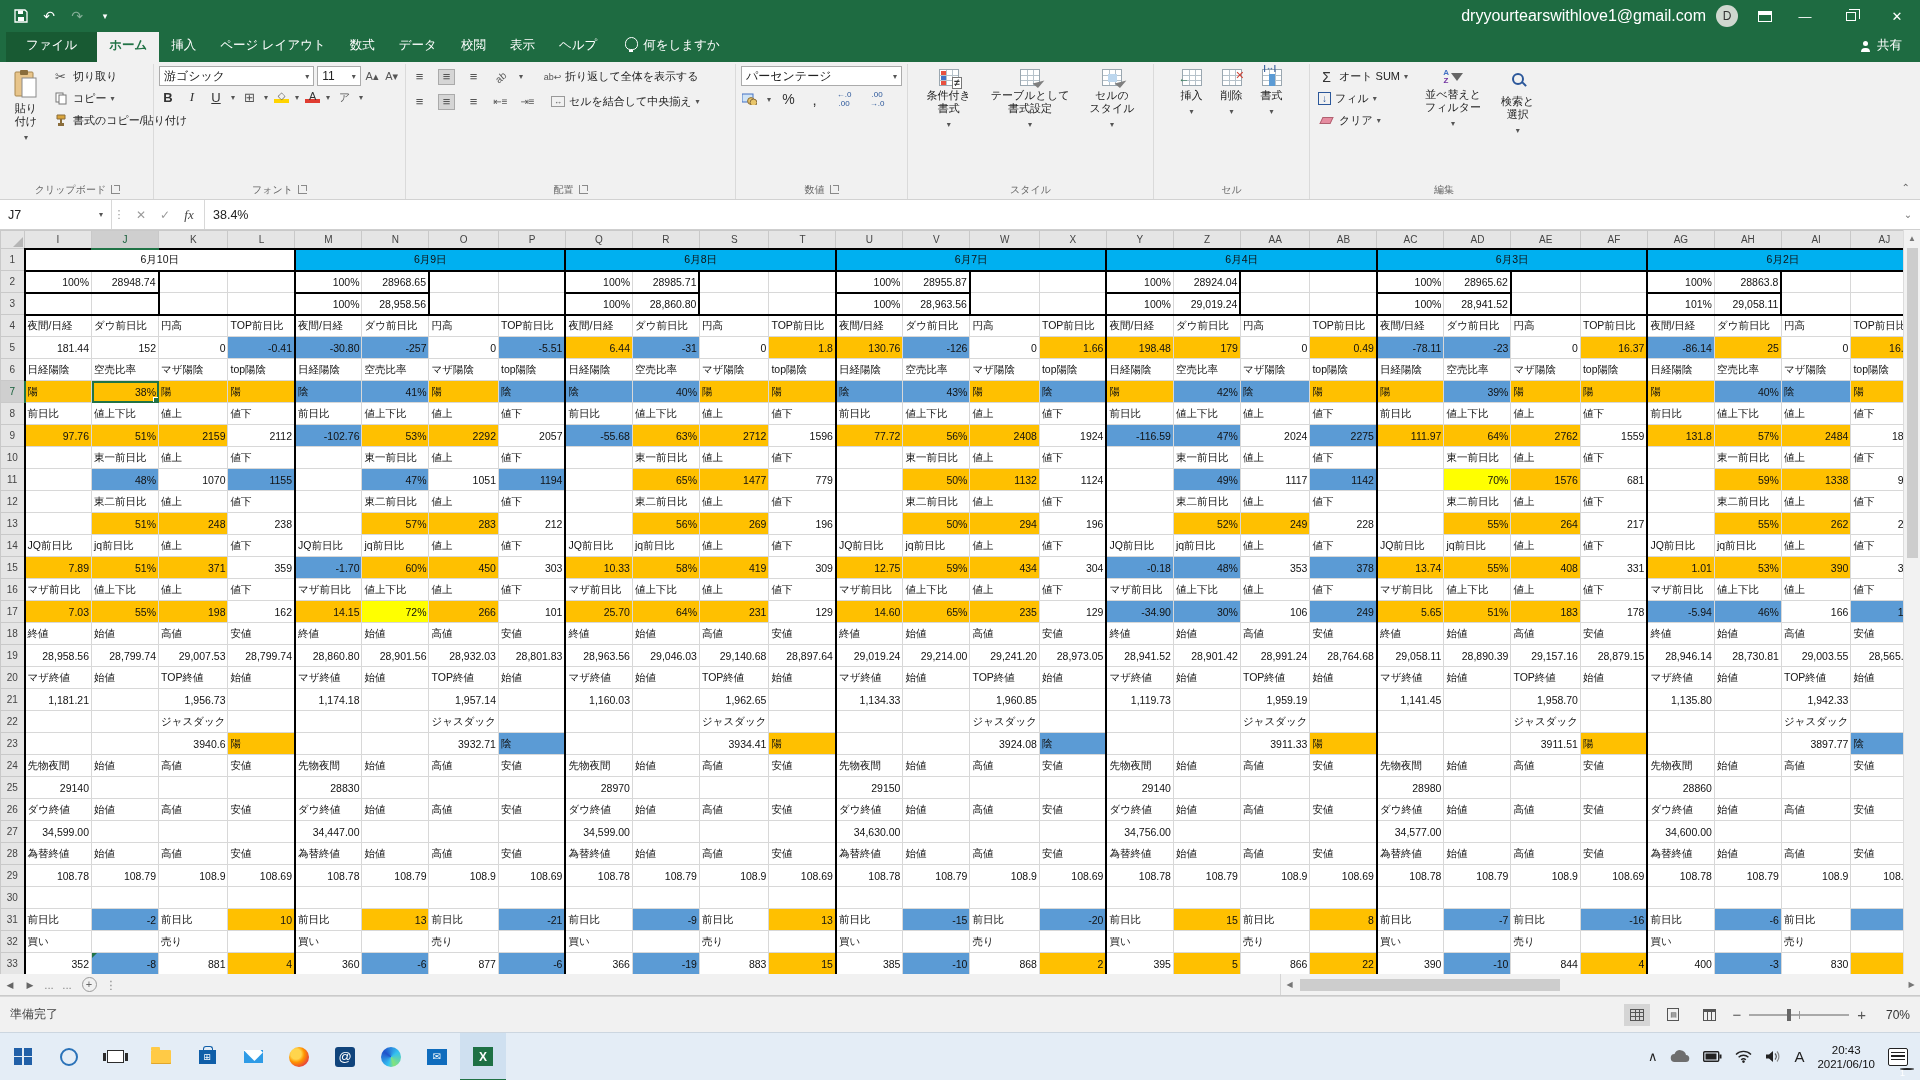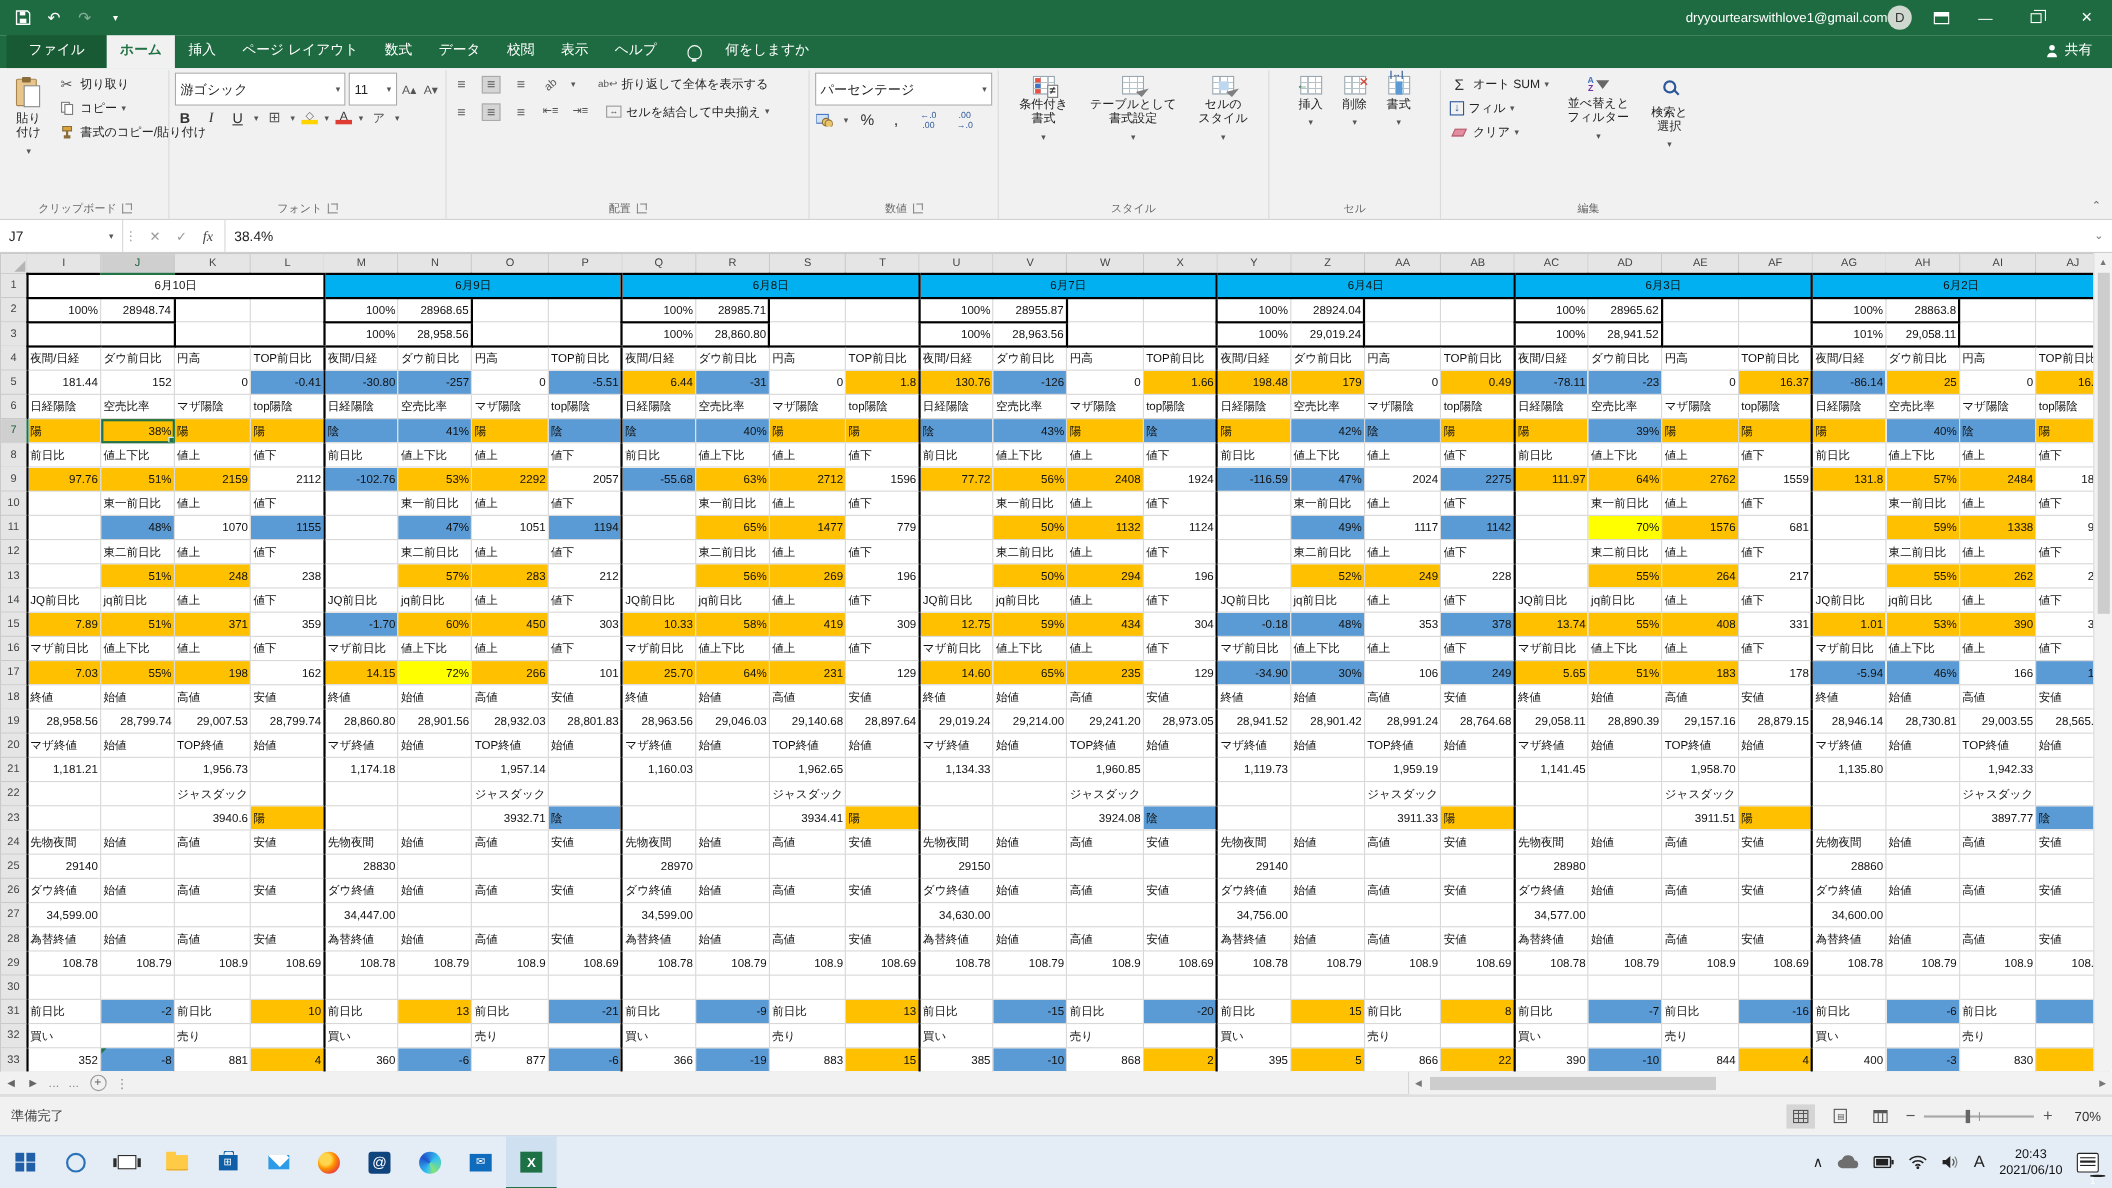--- a/index.html
+++ b/index.html
@@ -6,55 +6,55 @@
   body{font-family:"Liberation Sans","DejaVu Sans",sans-serif;background:#000}
   .screen{width:1920px;height:1080px;display:flex;flex-direction:column;background:#fff;overflow:hidden;position:relative}
 
   
   .titlebar{height:32px;background:var(--green-dark);color:#fff;display:flex;align-items:center;position:relative;flex:none}
   .qat{display:flex;align-items:center;gap:2px;padding-left:8px;z-index:2}
   .qat .qbtn{width:26px;height:26px;display:flex;align-items:center;justify-content:center;font-size:14px;color:#fff}
   .qbtn.dim{opacity:.45}
   .win-title{position:absolute;left:0;right:0;text-align:center;font-size:13px;color:#fff;pointer-events:none}
   .tb-right{margin-left:auto;display:flex;align-items:center;z-index:2;height:100%}
-  .account{font-size:12px;}
+  .account{font-size:16px;margin-right:10px}
   .avatar{width:22px;height:22px;border-radius:50%;background:#cfd8cf;color:#333;font-size:12px;display:flex;align-items:center;justify-content:center;margin-right:10px}
   .ribbonopt{width:34px;height:32px;display:flex;align-items:center;justify-content:center}
   .ribbonopt span{width:14px;height:11px;border:1px solid #fff;border-top-width:4px;display:block}
   .winbtn{width:46px;height:32px;display:flex;align-items:center;justify-content:center;font-size:13px;color:#fff}
   .maxi{width:10px;height:9px;border:1px solid #fff;position:relative;display:block}
   .maxi:before{content:"";position:absolute;left:2px;top:-4px;width:10px;height:9px;border:1px solid #fff;border-bottom:none;border-left:none}
 
   
   .tabstrip{height:30px;background:var(--green-dark);display:flex;align-items:flex-end;color:#fff;font-size:12.5px;flex:none}
   .rtab{padding:7px 12px 8px;cursor:default}
   .rtab.file{background:#185a33;margin-left:6px;padding:7px 20px 8px}
   .rtab.active{background:#f1f1f1;color:var(--green);font-weight:bold}
-  .tellme{display:flex;align-items:flex-end;gap:21px;margin-left:16px;padding-bottom:8px;font-size:12.5px}
+  .tellme{display:flex;align-items:flex-start;gap:5px;margin-left:16px;padding-bottom:8px;font-size:12.5px}
   .bulb{width:13px;height:13px;border:1.5px solid #fff;border-radius:50% 50% 40% 40%;position:relative}
   .bulb:after{content:"";position:absolute;left:3px;bottom:-3px;width:4px;height:2px;background:#fff}
   .share{margin-left:auto;display:flex;align-items:center;gap:6px;padding:0 18px 8px}
   .person{width:10px;height:10px;position:relative}
   .person:before{content:"";position:absolute;top:0;left:2px;width:5px;height:5px;border-radius:50%;background:#fff}
   .person:after{content:"";position:absolute;bottom:-1px;left:0;width:9px;height:4px;border-radius:4px 4px 0 0;background:#fff}
 
   
   .ribbon{height:138px;background:#f1f1f1;border-bottom:1px solid #d2d2d2;display:flex;padding:2px 2px 0;position:relative;flex:none}
   .rgroup{display:flex;flex-direction:column;border-right:1px solid #dadada;padding:2px 5px 0}
   .rg-body{flex:1;display:flex;align-items:flex-start;gap:4px}
   .rg-label{height:19px;font-size:10px;color:#696969;display:flex;align-items:center;justify-content:center;gap:5px}
   .launcher{width:9px;height:9px;border-left:1px solid #8a8a8a;border-bottom:1px solid #8a8a8a;position:relative;display:inline-block}
   .launcher:after{content:"";position:absolute;right:0;top:0;width:5px;height:5px;border-right:1px solid #8a8a8a;border-top:1px solid #8a8a8a}
   .bigbtn{display:flex;flex-direction:column;align-items:center;justify-content:flex-start;font-size:11px;color:#222;padding:3px 6px;gap:3px;text-align:center;line-height:13px}
   .caret{font-size:8px;color:#555}
   .smallcol{display:flex;flex-direction:column;justify-content:flex-start;gap:1px}
   .smallbtn{display:flex;align-items:center;gap:4px;font-size:11px;color:#222;height:21px;padding:0 3px;white-space:nowrap}
   .ic{display:inline-flex;align-items:center;justify-content:center;width:17px;height:16px;font-size:13px;color:#555}
   .row{display:flex;align-items:center}
-  .combo{background:#fff;border:1px solid #ababab;height:30px;display:flex;align-items:center;font-size:12px;padding:0 4px;justify-content:space-between;color:#222}
+  .combo{background:#fff;border:1px solid #ababab;height:20px;display:flex;align-items:center;font-size:12px;padding:0 4px;justify-content:space-between;color:#222}
   .combo .caret{margin-left:6px}
   .fontrow{gap:3px}
   .fmt-letter{font-size:13px;color:#333;width:18px;text-align:center}
   .fmt-letter.b{font-weight:bold}.fmt-letter.i{font-style:italic;font-family:"Liberation Serif",serif}.fmt-letter.u{text-decoration:underline}
   .fillic{width:15px;height:12px;border-bottom:4px solid #ffd400;font-size:10px;color:#666;text-align:center;line-height:9px}
   .fcolor{width:15px;height:12px;border-bottom:4px solid #e03c31;font-size:11px;color:#333;text-align:center;line-height:11px}
   .minigrid{width:20px;height:17px;border:1px solid #9aa7b0;background-image:
      repeating-linear-gradient(0deg,transparent 0 4.2px,#b6c2ca 4.2px 5.2px),
      repeating-linear-gradient(90deg,transparent 0 5.6px,#b6c2ca 5.6px 6.6px);position:relative;background-color:#fff}
   .minigrid .ov{position:absolute;font-size:10px;line-height:10px;font-weight:bold}

